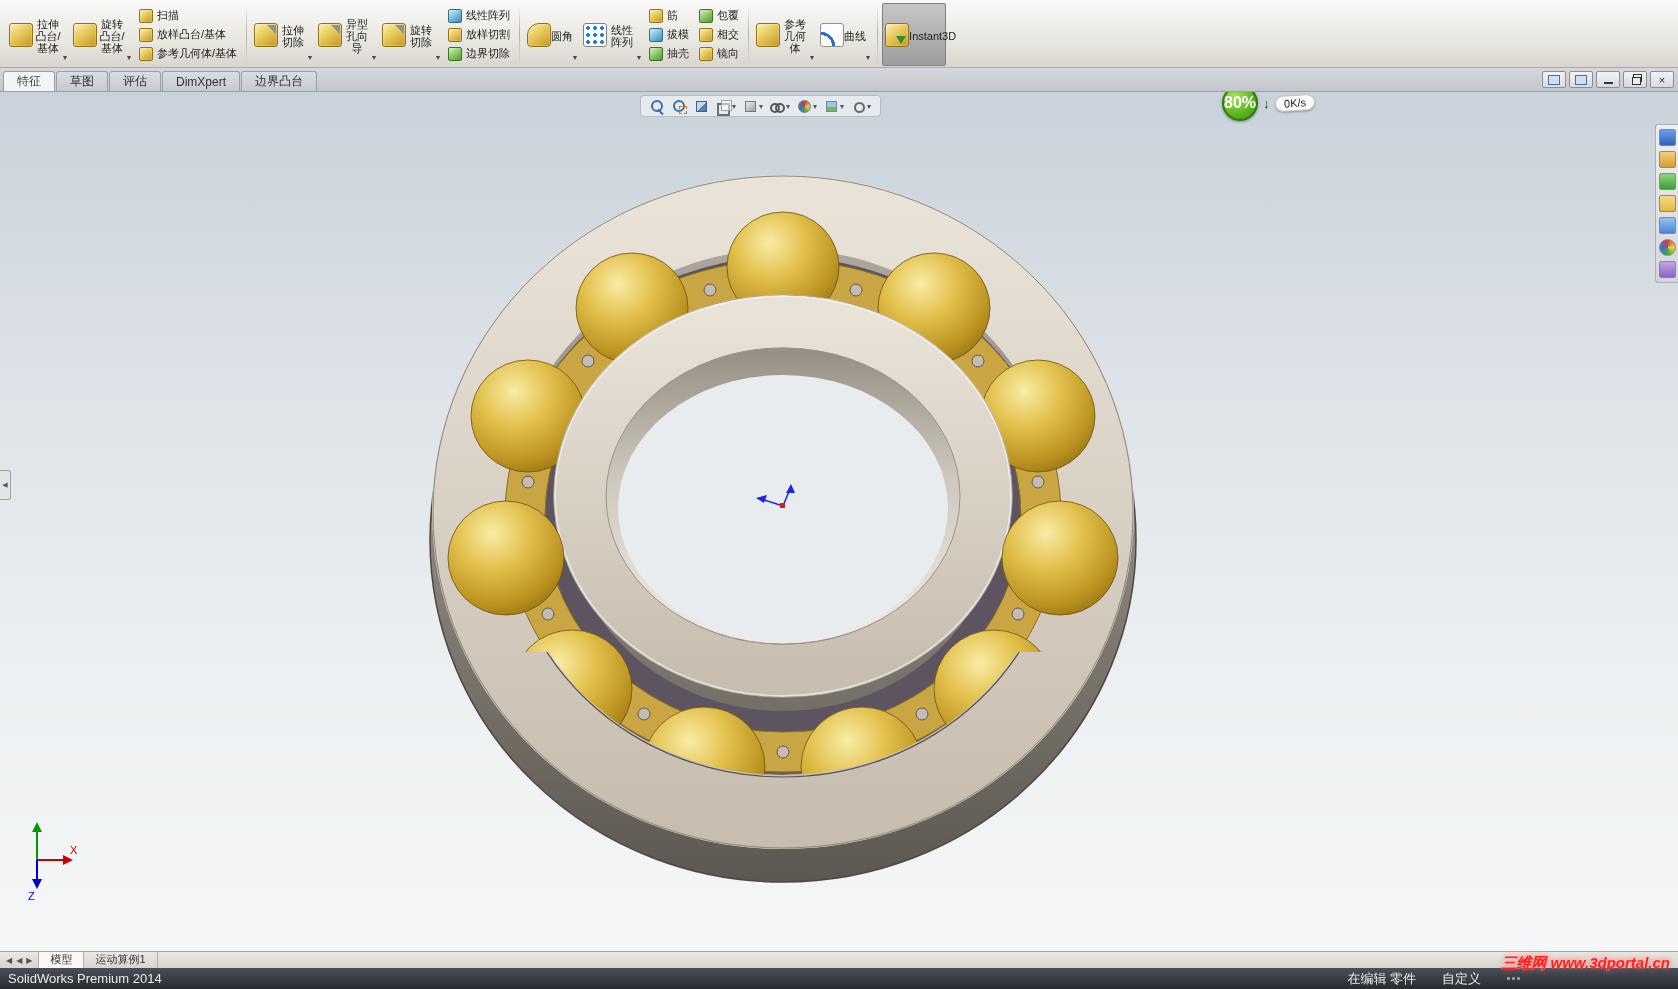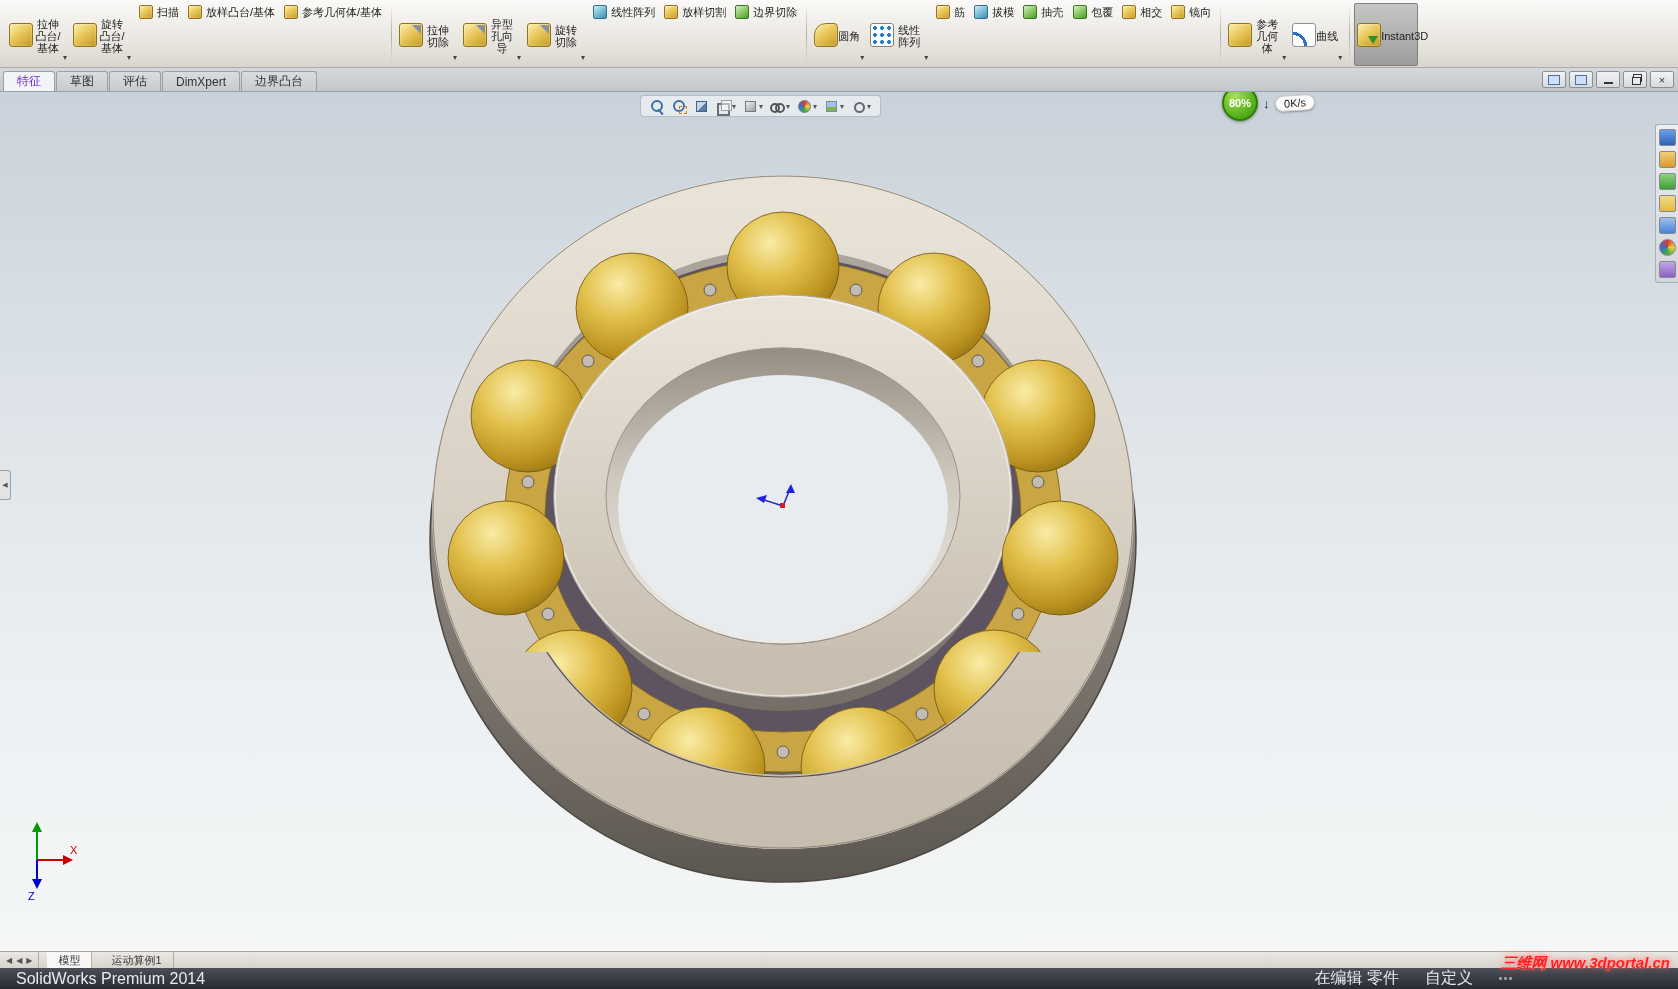--- a/index.html
+++ b/index.html
@@ -44,38 +44,38 @@
   .icon-dots { background:#fff; border:1px solid #7d8288;
     background-image: radial-gradient(circle at 3px 3px, #1c7fd6 1.6px, rgba(0,0,0,0) 2.2px);
     background-size: 7px 7px; background-position: 1px 1px; }
   .icon-curve { background:#fdfdfd; border:1px solid #8d9198;
     background-image: radial-gradient(circle at 0 100%, rgba(0,0,0,0) 11px, #2a6fd0 11px, #2a6fd0 14px, rgba(0,0,0,0) 14px); }
   .icon-fillet { border-radius: 50% 4px 4px 4px; }
   .icon-instant3d::after { content:""; position:absolute; right:2px; bottom:2px;
     border-left:5px solid transparent; border-right:5px solid transparent; border-top:8px solid #2e8f2e; }
   .blabel { display:block; max-width:60px; }
   .caret { font-size:8px; color:#444; margin-top:auto; padding-bottom:1px; }
-  .sstack { display:flex; flex-direction:row; justify-content:center; gap:1px; margin:0 1px; }
+  .sstack { display:flex; flex-direction:column; justify-content:center; gap:1px; margin:0 1px; }
   .sbtn { display:flex; align-items:center; gap:4px; font-size:11px; color:#222; padding:0 4px; height:18px; white-space:nowrap; border-radius:2px; }
   .sicon { width:14px; height:14px; border-radius:2px; position:relative; flex:none; }
 
   
   .tabrow {
     height:24px; flex:none;
     background: linear-gradient(#d4d7db, #c3c7cc);
     border-bottom: 1px solid #9aa0a6;
     display:flex; align-items:flex-end; padding-left:3px; position:relative;
   }
   .dtab {
     height:20px; padding:0 13px; font-size:12px; display:flex; align-items:center;
     background: linear-gradient(#d9dce0, #c7cbd0);
     border:1px solid #9aa0a6; border-bottom:none; border-radius:3px 3px 0 0;
     margin-right:1px; color:#333; cursor:default;
   }
-  .dtab.active { background:#f3f4f6; color:#6d28d9; }
+  .dtab.active { background:#f3f4f6; color:#404040; }
   .winctrls { position:absolute; right:4px; top:3px; display:flex; gap:3px; align-items:center; }
   .wbtn {
     width:24px; height:17px; border:1px solid #8b9097; border-radius:2px;
     background: linear-gradient(#f2f3f5, #d7dadd);
     display:flex; align-items:center; justify-content:center; font-size:11px; color:#333; position:relative;
   }
   .paneicon::before { content:""; width:10px; height:8px; border:1px solid #4a6fa5; background:#cfe0f4; display:block; }
   .minglyph::before { content:""; width:9px; height:0; border-bottom:2px solid #333; display:block; margin-top:6px; }
   .restglyph::before { content:""; width:7px; height:6px; border:1px solid #333; display:block; margin-left:3px; margin-top:-3px; }
   .restglyph::after  { content:""; width:7px; height:6px; border:1px solid #333; background:#e8eaec; display:block; margin-left:-10px; margin-top:2px; }
@@ -125,46 +125,46 @@
     position:absolute; left:0; top:378px; width:11px; height:30px; z-index:5;
     background:#e4e4e4; border:1px solid #9aa0a6; border-left:none; border-radius:0 3px 3px 0;
     display:flex; align-items:center; justify-content:center; font-size:7px; color:#555;
   }
 
   
   .netbadge { position:absolute; top:-7px; left:1222px; display:flex; align-items:center; gap:5px; z-index:30; }
   .netcircle {
     width:36px; height:36px; border-radius:50%;
     background: radial-gradient(circle at 35% 30%, #a8e05a, #59b41e 60%, #3c8c10);
-    border:2px solid #2f7d0d; color:#fff; font-size:11px; font-weight:bold;
+    border:2px solid #2f7d0d; color:#fff; font-size:16px; font-weight:bold;
     display:flex; align-items:center; justify-content:center;
     box-shadow: 0 1px 3px rgba(0,0,0,0.35);
   }
   .netarrow { font-size:13px; color:#222; }
   .netpill {
     background:#fbfbfb; border:1px solid #c9c9c9; border-radius:9px; padding:1px 8px;
     font-size:11px; color:#222; box-shadow: 0 1px 2px rgba(0,0,0,0.3); transform: rotate(-4deg);
   }
 
   
   .modelbar {
     height:17px; flex:none; font-size:11px; color:#333;
     background: linear-gradient(#eae8e3, #d7d4cd);
     border-top:1px solid #a9a59d;
     display:flex; align-items:stretch;
   }
   .mnav { display:flex; align-items:center; gap:4px; padding:0 6px; border-right:1px solid #b3afa7; color:#555; font-size:8px; }
-  .mtab { padding:0 11px; display:flex; align-items:center; border-right:1px solid #b3afa7; cursor:default;margin-left:8px; }
+  .mtab { padding:0 11px; display:flex; border-right:1px solid #b3afa7; cursor:default; }
   .mtab.active { background:#f8f7f5; }
 
   
   .statusbar {
     height:21px; flex:none;
     background: linear-gradient(#4a4f58, #282b31);
-    color:#e8eaed; display:flex; align-items:center; font-size:16px; padding:0 16px; position:relative;
+    color:#e8eaed; display:flex; align-items:center; font-size:13px; padding:0 8px; position:relative;
   }
   .statusright { margin-left:auto; display:flex; align-items:center; gap:26px; padding-right:150px; }
   .grip { display:flex; gap:2px; }
   .grip span { width:3px; height:3px; background:#9aa0a6; display:block; border-radius:1px; }
 
   
   .watermark {
     position:absolute; right:8px; bottom:16px; z-index:40; pointer-events:none;
     color:#ff1f1f; font-size:15px; font-style:italic; font-weight:bold;
     text-shadow: 0 0 6px rgba(255,90,90,0.95), 0 0 1px #ffffff;

